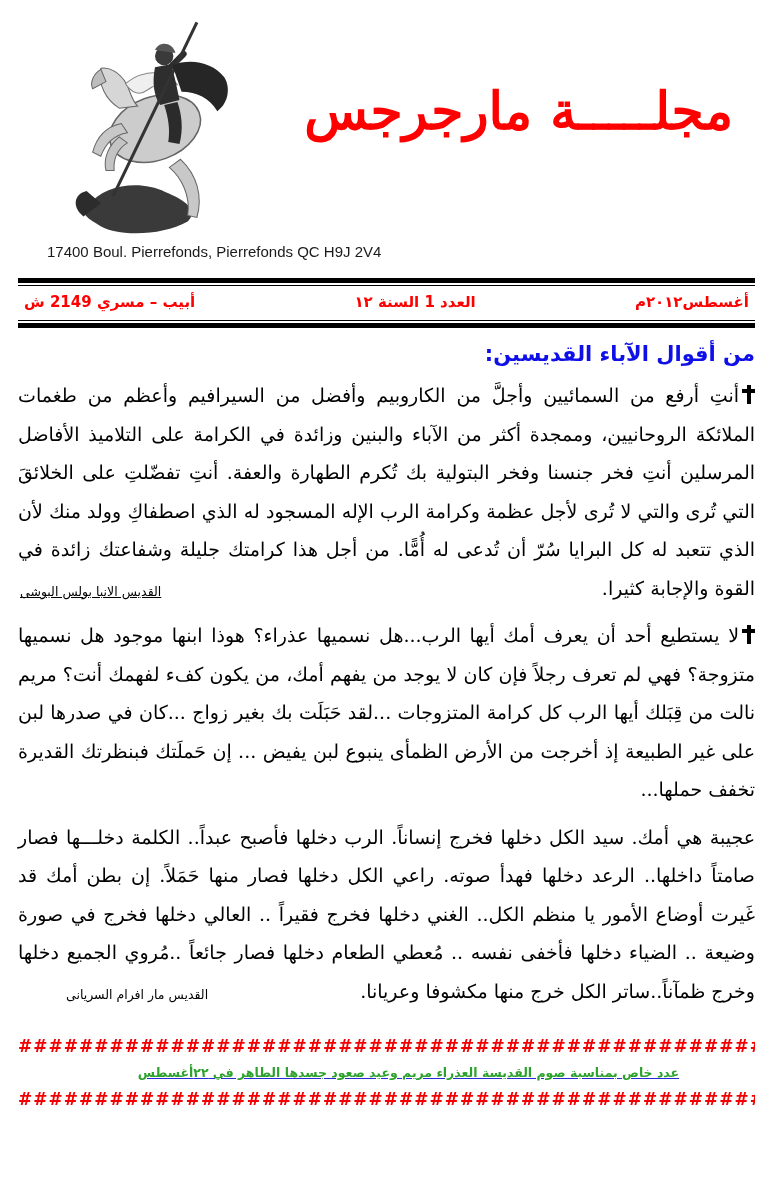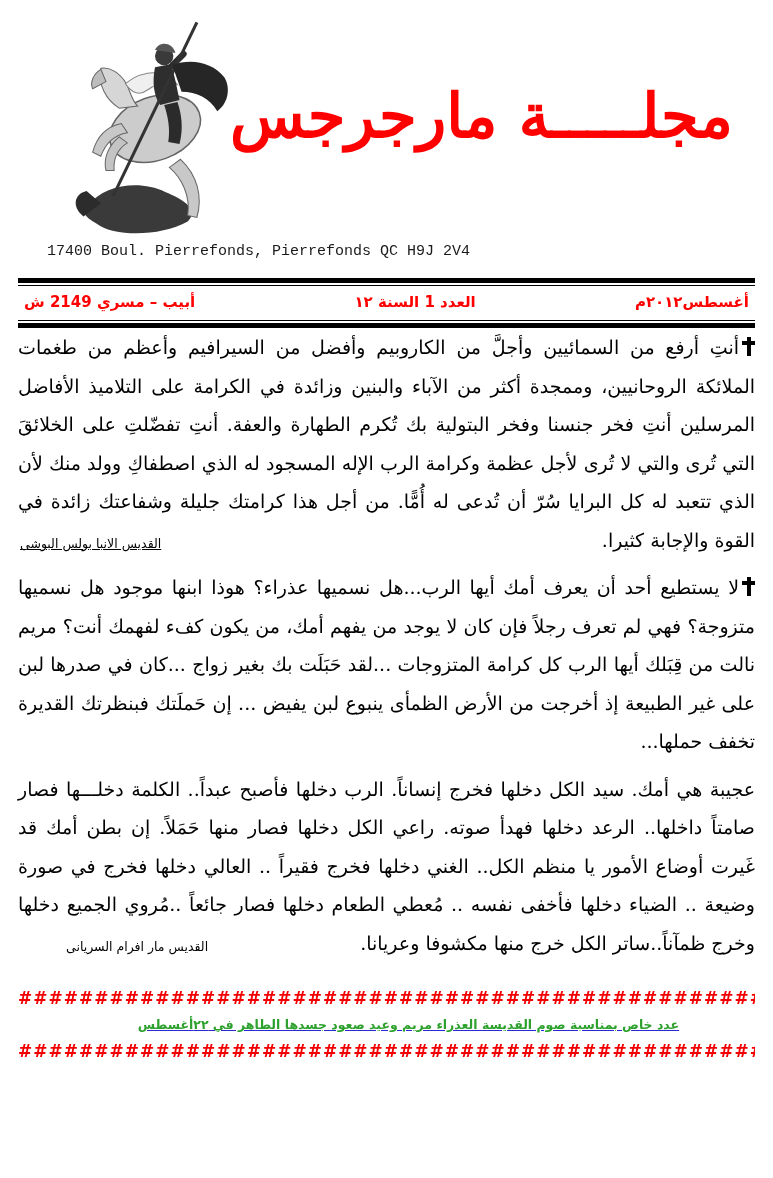--- a/index.html
+++ b/index.html
@@ -2,27 +2,27 @@
 <html lang="ar"><head>
 <meta charset="utf-8">
 <style>
   * { margin:0; padding:0; box-sizing:border-box; }
   body { background:#ffffff; font-family:"DejaVu Sans", sans-serif; }
   .page { width:773px; height:1178px; background:#fff; overflow:hidden; padding:0 18px; position:relative; }
 
   
   .header { position:relative; height:264px; }
   .st-george { position:absolute; left:37px; top:6px; width:200px; height:235px; }
-  .magazine-title { position:absolute; right:22px; top:80px; font-size:61px; font-weight:bold;
+  .magazine-title { position:absolute; right:22px; top:80px; font-size:52px; font-weight:bold;
                     color:#ff0000; direction:rtl; letter-spacing:1px; white-space:nowrap;
                     font-family:"DejaVu Serif", serif; }
   .subtitle { position:absolute; right:6px; top:220px; font-size:13px; font-weight:bold;
               color:#089008; direction:rtl; white-space:nowrap; }
   .address { position:absolute; left:29px; top:243px; font-size:15px; color:#1a1a1a;
-             direction:ltr; font-family:Liberation Mono, monospace; }
+             direction:ltr; font-family:Liberation Sans, sans-serif; }
 
   
   .date-bar { margin-top:14px; }
   .bar-thick { height:5px; background:#000; }
   .bar-gap { height:2px; }
   .bar-thin { height:1px; background:#000; }
   .date-cells { display:flex; justify-content:space-between; align-items:center;
                 direction:rtl; padding:7px 6px 9px 6px; color:#ff0000; font-weight:bold;
                 font-size:15px; }
 
@@ -89,20 +89,21 @@
     <div class="date-cells">
       <span>أغسطس٢٠١٢م</span>
       <span>العدد 1 السنة ١٢</span>
       <span>أبيب – مسري 2149 ش</span>
     </div>
     <div class="bar-thin"></div>
     <div class="bar-gap"></div>
     <div class="bar-thick"></div>
   </div>
 
+  <h2 class="section-heading">من أقوال الآباء القديسين:</h2>
 
   <div class="quote q1">
     <span class="cross"></span><span>أنتِ أرفع من السمائيين وأجلَّ من الكاروبيم وأفضل من السيرافيم وأعظم من طغمات الملائكة الروحانيين، وممجدة أكثر من الآباء والبنين وزائدة في الكرامة على التلاميذ الأفاضل المرسلين أنتِ فخر جنسنا وفخر البتولية بك تُكرم الطهارة والعفة. أنتِ تفضّلتِ على الخلائقَ التي تُرى والتي لا تُرى لأجل عظمة وكرامة الرب الإله المسجود له الذي اصطفاكِ وولد منك لأن الذي تتعبد له كل البرايا سُرّ أن تُدعى له أُمًّا. من أجل هذا كرامتك جليلة وشفاعتك زائدة في القوة والإجابة كثيرا.</span>
     <span class="attribution">القديس الانبا بولس البوشى</span>
   </div>
 
   <div class="quote q2">
     <span class="cross"></span><span>لا يستطيع أحد أن يعرف أمك أيها الرب...هل نسميها عذراء؟ هوذا ابنها موجود هل نسميها متزوجة؟ فهي لم تعرف رجلاً فإن كان لا يوجد من يفهم أمك، من يكون كفء لفهمك أنت؟ مريم نالت من قِبَلك أيها الرب كل كرامة المتزوجات ...لقد حَبَلَت بك بغير زواج ...كان في صدرها لبن على غير الطبيعة إذ أخرجت من الأرض الظمأى ينبوع لبن يفيض ... إن حَملَتك فبنظرتك القديرة تخفف حملها...</span>
   </div>
 

